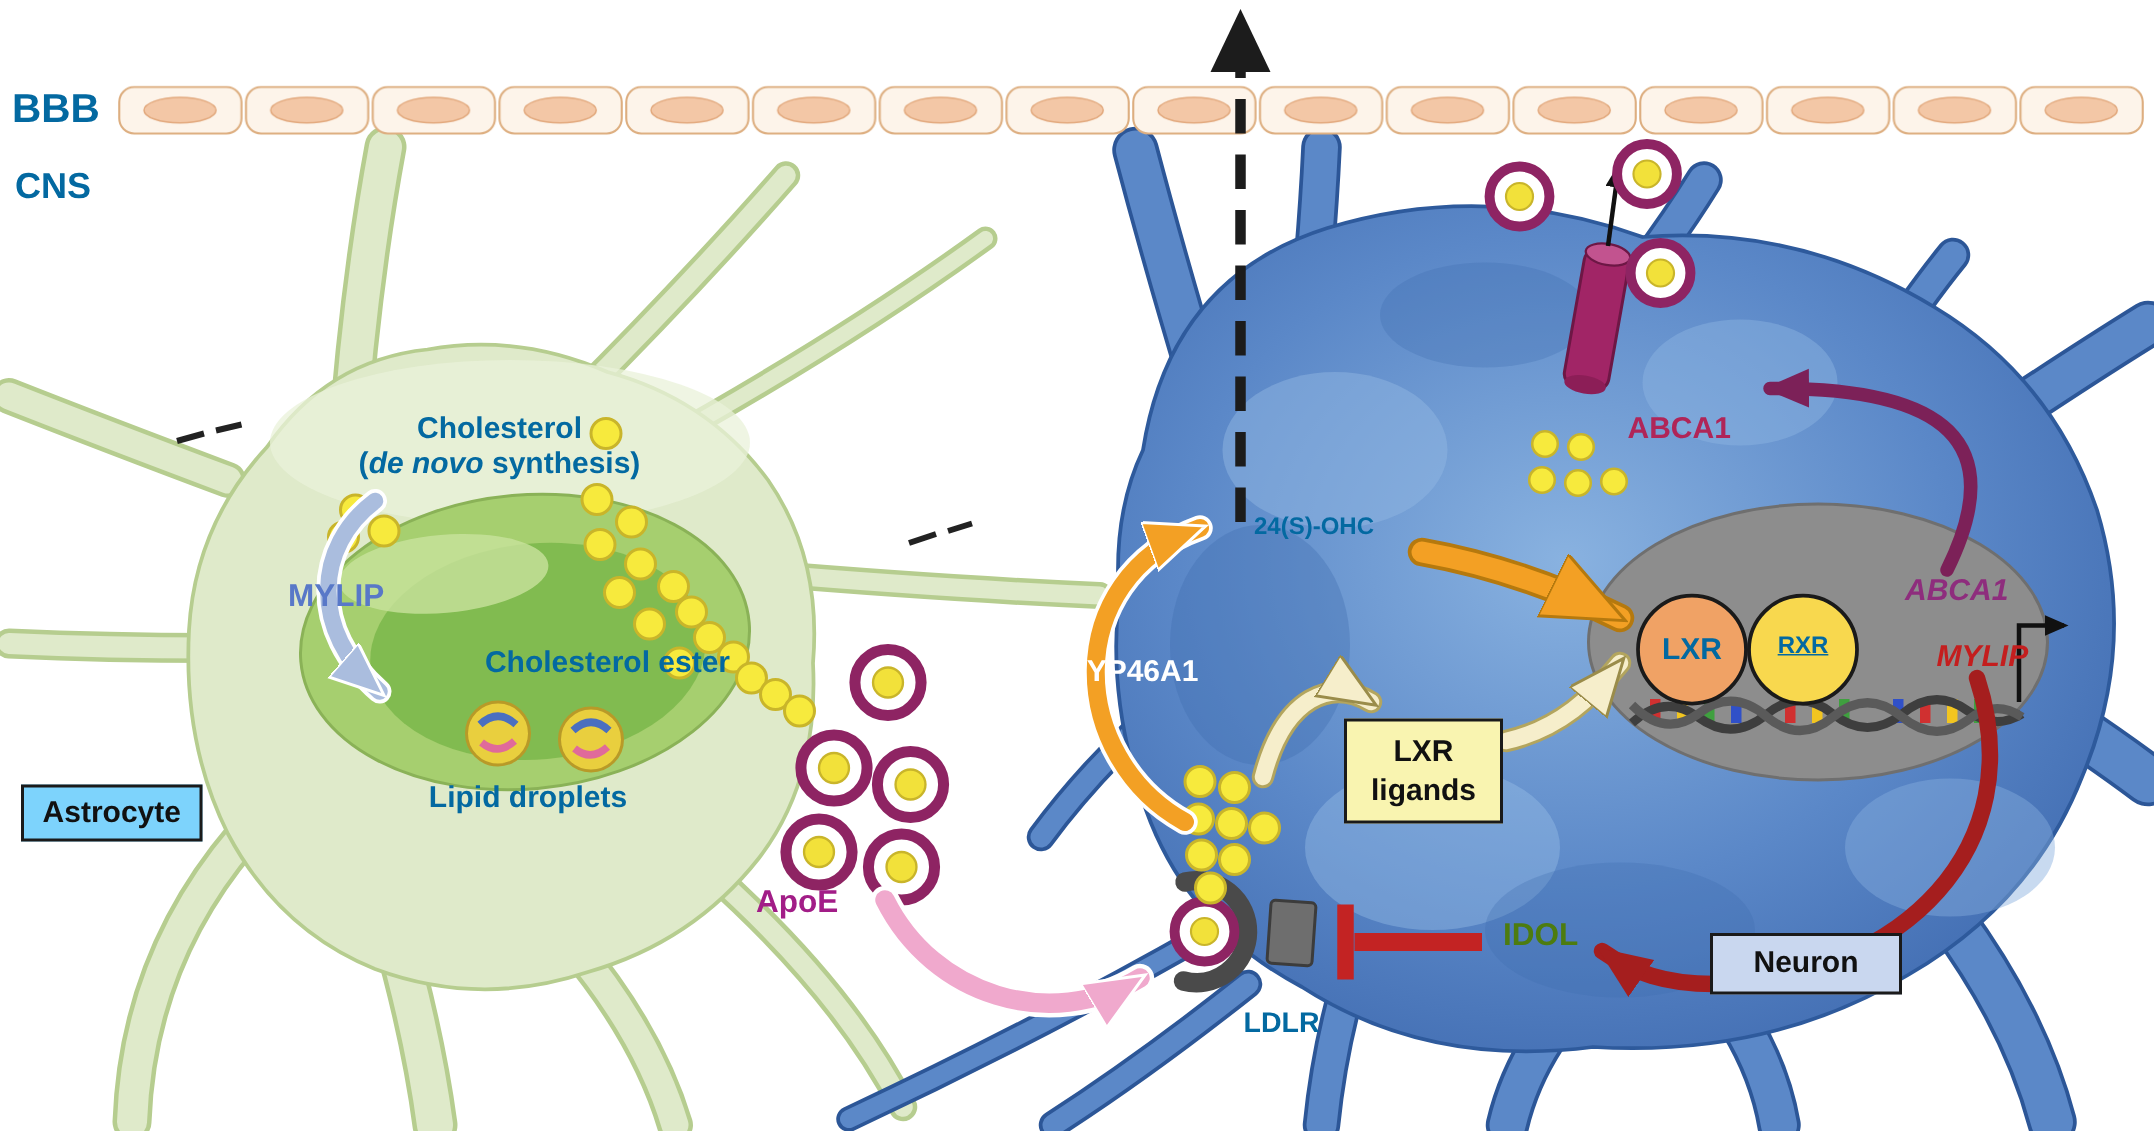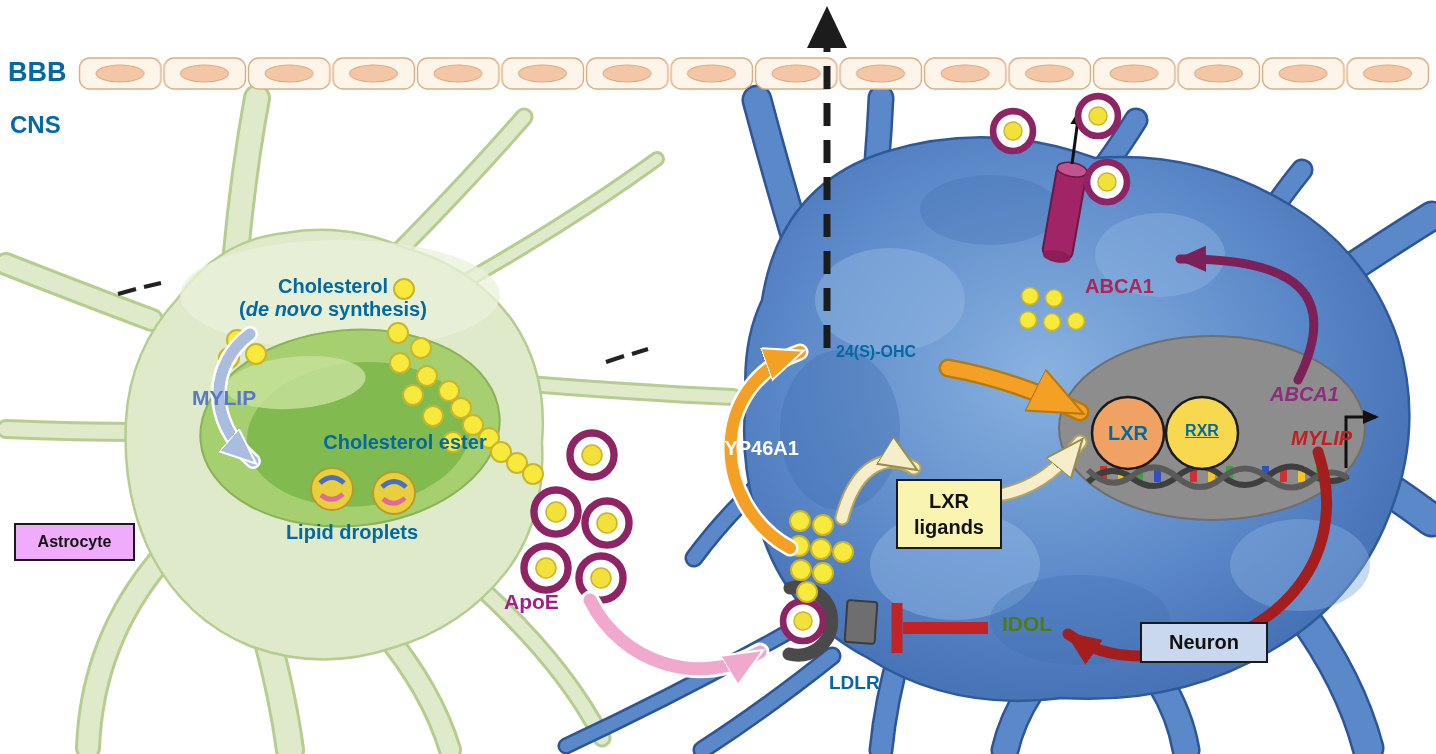--- a/index.html
+++ b/index.html
@@ -22,21 +22,21 @@
   .t-apoe{left:504px;top:590px;font-size:21px;color:#a21d87;}
   .t-cyp{left:710px;top:437px;font-size:20px;color:#ffffff;}
   .t-ohc{left:836px;top:343px;font-size:16px;}
   .t-lxr{left:1092px;top:422px;width:72px;font-size:20px;}
   .t-rxr{left:1166px;top:422px;width:72px;font-size:16px;text-decoration:underline;}
   .t-abca1gene{left:1270px;top:383px;font-size:20px;color:#8e2d7d;font-style:italic;}
   .t-mylip{left:1291px;top:427px;font-size:20px;color:#c41e1e;font-style:italic;}
   .t-abca1{left:1085px;top:275px;font-size:20px;color:#b02558;}
   .t-idol{left:1002px;top:612px;font-size:21px;color:#4d7c0f;}
   .t-ldlr{left:829px;top:673px;font-size:19px;}
-  .b-astro{left:14px;top:523px;width:117px;height:34px;background:#f0abfc;font-size:16px;}
+  .b-astro{left:14px;top:523px;width:117px;height:34px;background:#7dd3fc;font-size:20px;}
   .b-neuron{left:1140px;top:622px;width:124px;height:37px;background:#c9d7ef;font-size:20px;text-align:center;}
   .b-lxrlig{left:896px;top:479px;width:102px;height:66px;background:#f9f4b0;
             flex-direction:column;font-size:20px;line-height:1.3;font-weight:bold;}
 </style>
 </head>
 <body>
 
 <div class="stage">
 
 <svg width="1436" height="754" viewBox="0 0 1436 754">

